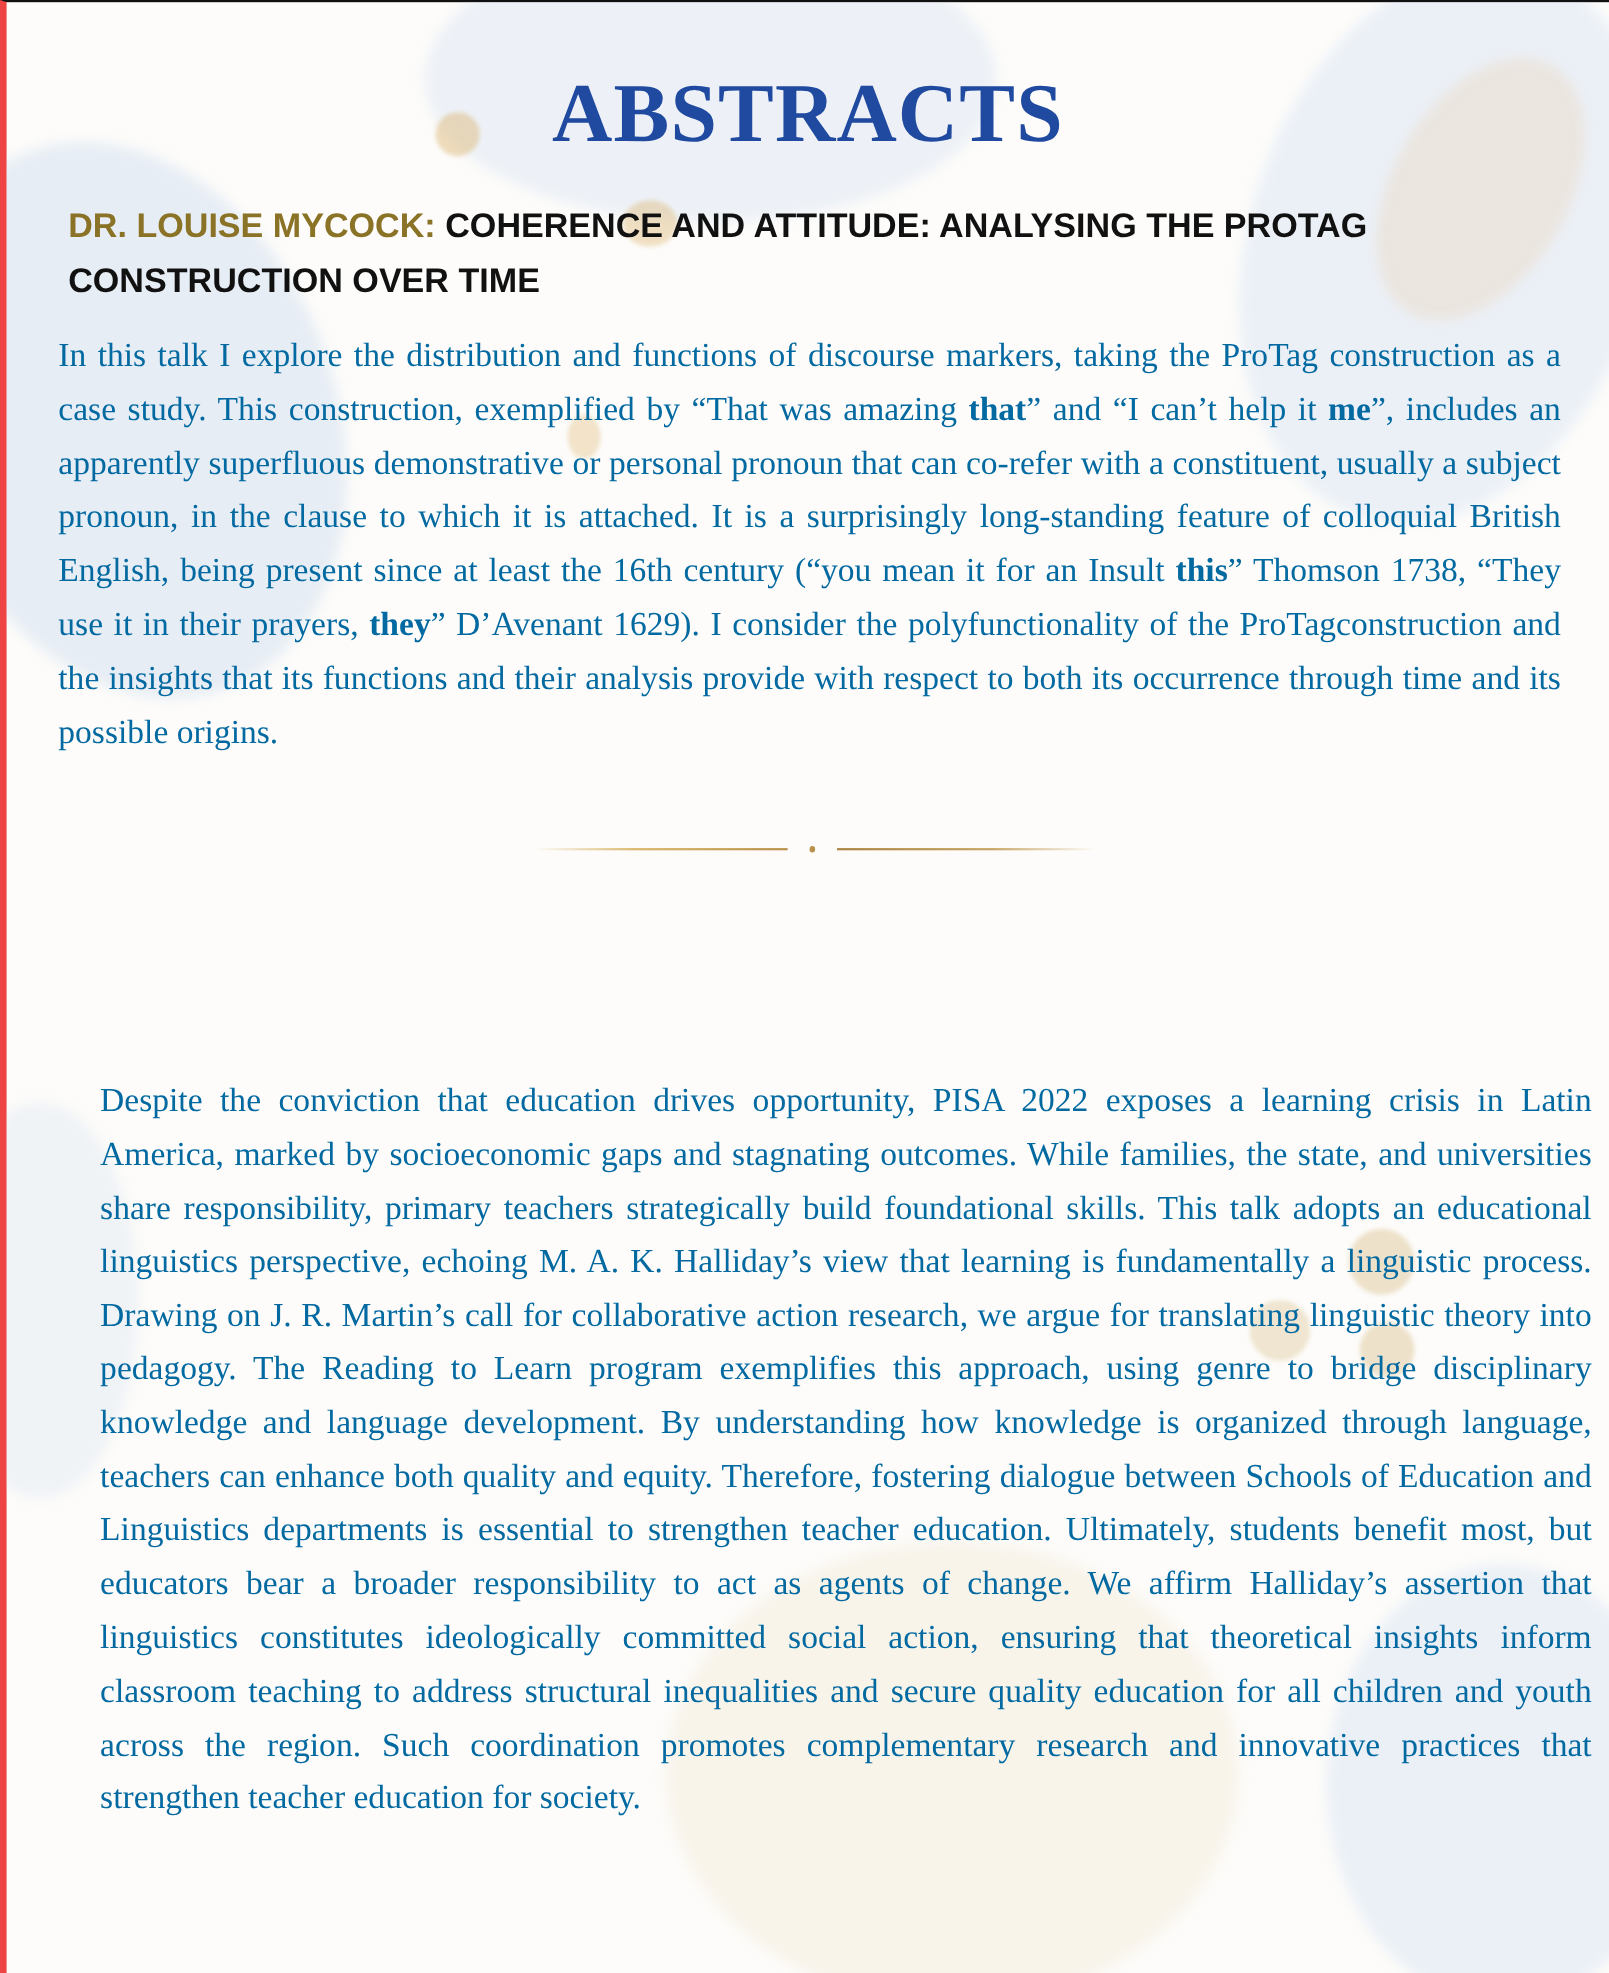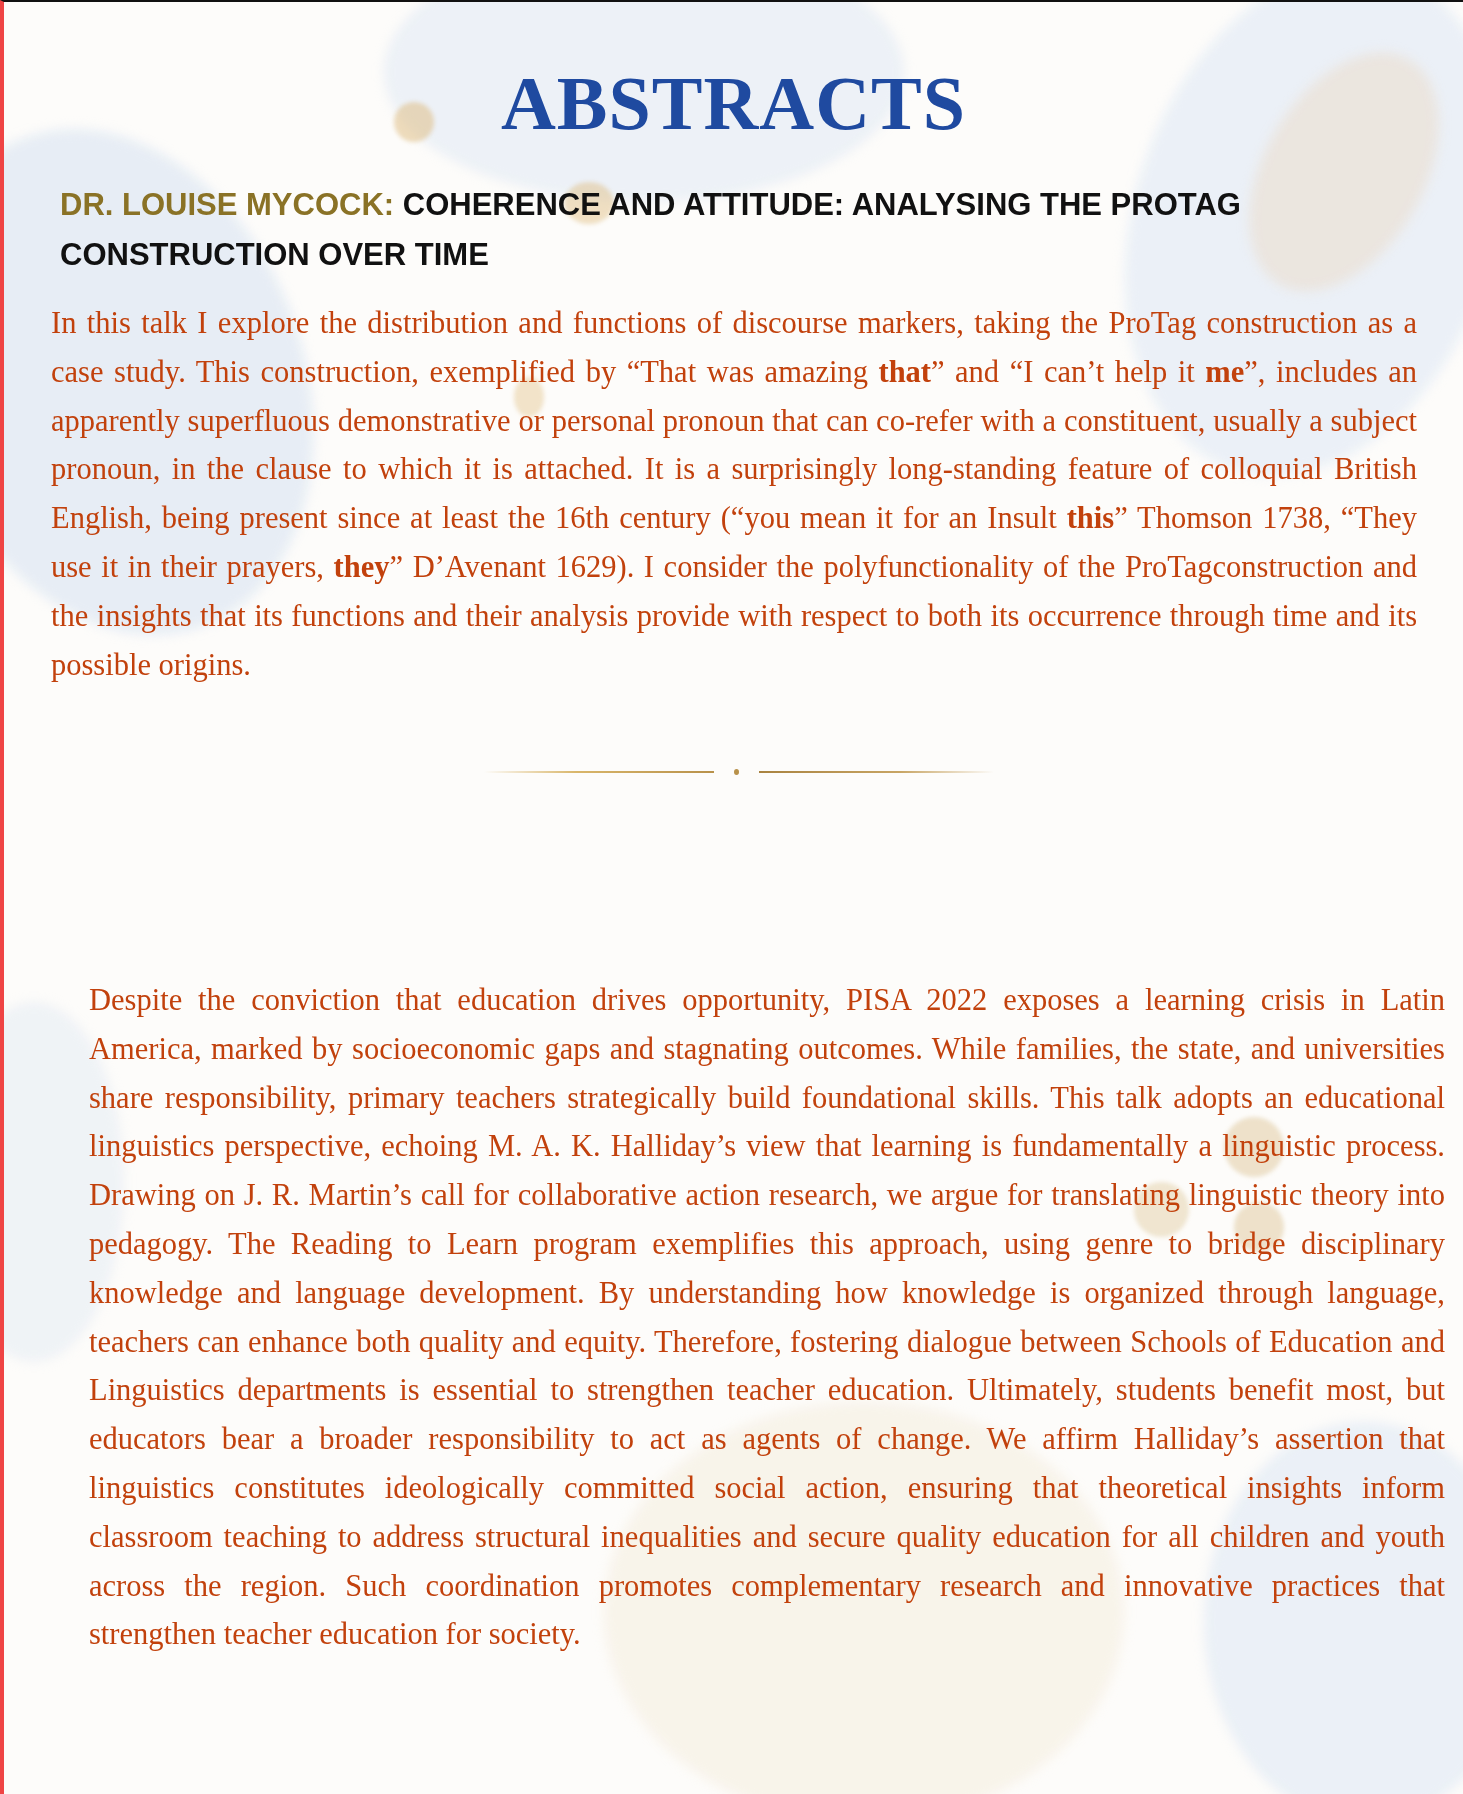--- a/index.html
+++ b/index.html
@@ -10,21 +10,21 @@
     position: relative;
     background: #fdfcfa;
     font-family: "DejaVu Serif", "Liberation Serif", serif;
     color: #161616;
   }
   .page {
     position: absolute;
     left: 0; top: 0;
     width: 1463px; height: 1794px;
     border-top: 2px solid #111;
-    border-left: 4px solid #ef4444;
+    border-left: 6px solid #ef4444;
     box-sizing: border-box;
     overflow: hidden;
   }
   
   .bg-blob {
     position: absolute;
     border-radius: 50%;
     filter: blur(6px);
     pointer-events: none;
   }
@@ -72,21 +72,21 @@
   .h1 { top: 162px; left: 40px; right: 40px; }
   .h2 { top: 805px; left: 20px; right: 20px; }
 
   .abstract-body {
     position: absolute;
     text-align: justify;
     font-family: "Liberation Serif", "DejaVu Serif", serif;
     font-size: 30.5px;
     line-height: 48.8px;
     margin: 0;
-    color: #c2410c;
+    color: #0369a1;
   }
   .p1 { left: 47px; width: 1366px; top: 297px; }
   .p2 { left: 49px; width: 1356px; top: 974px; margin-left: 36px; }
 
   .divider {
     position: absolute;
     left: 480px; top: 764px;
     width: 510px; height: 12px;
   }
   .divider .line-l, .divider .line-r {

